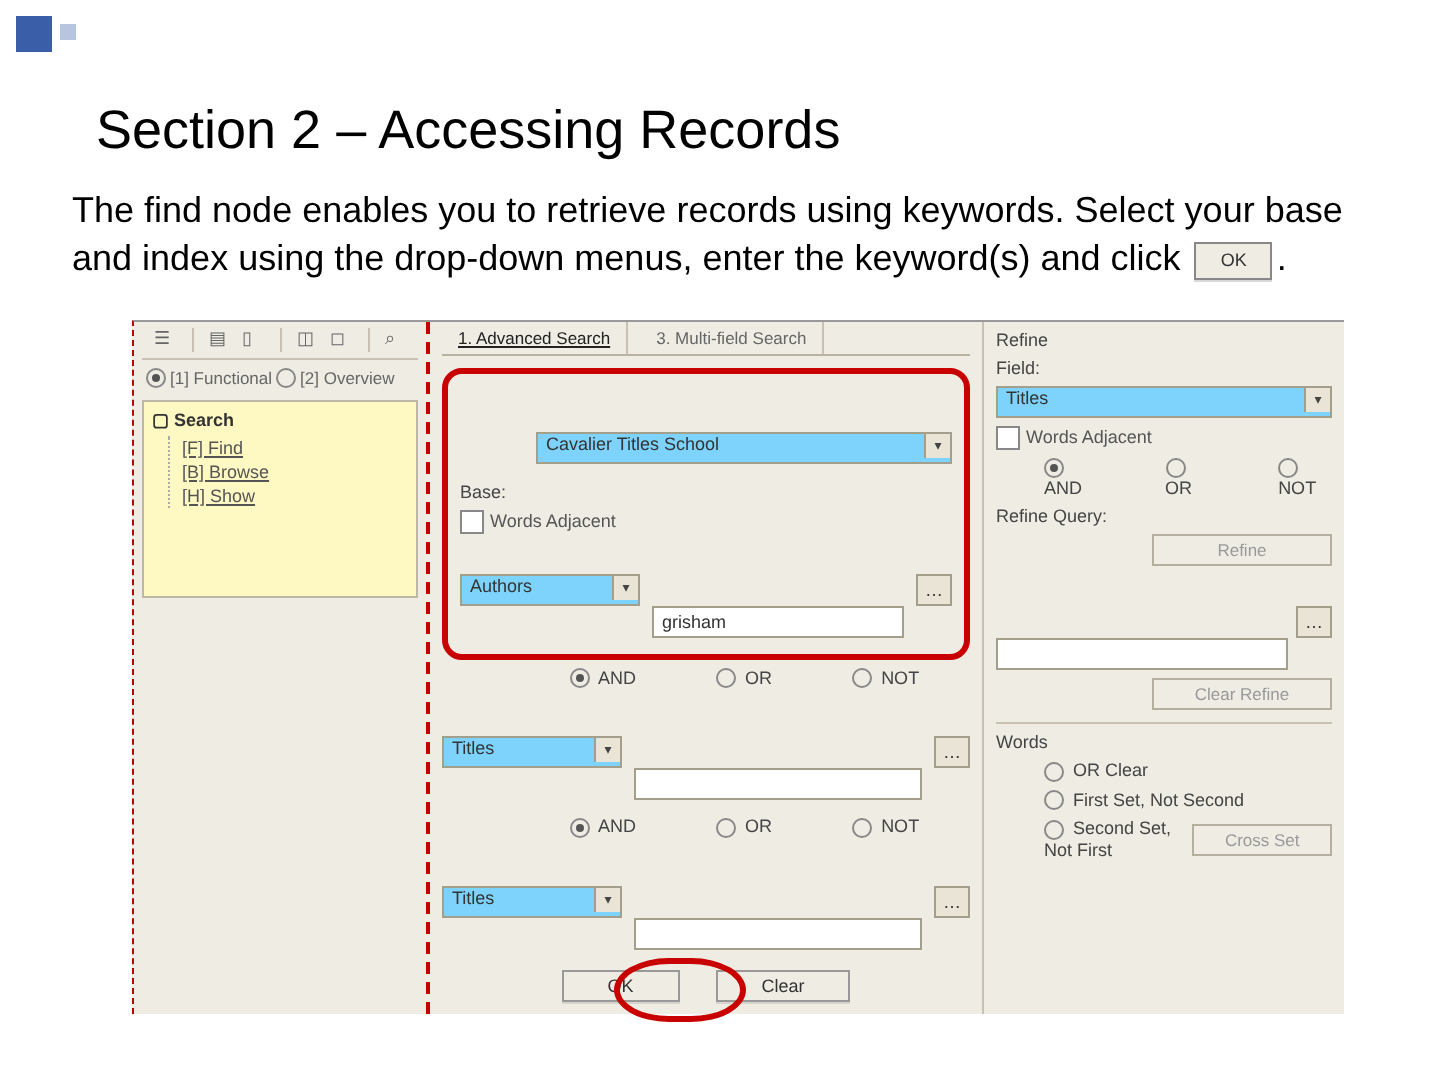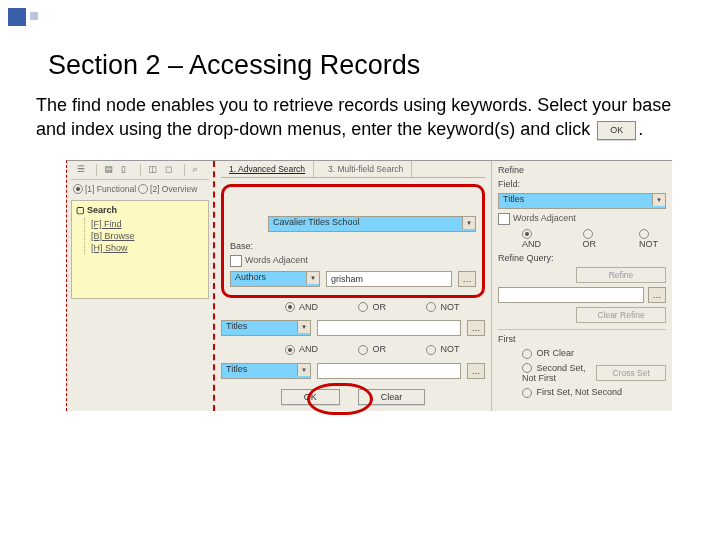--- a/index.html
+++ b/index.html
@@ -213,20 +213,21 @@
   .txt-input {
     background: #fff;
     border: 1px solid #a49e8d;
     height: 14px;
     padding: 0 4px;
     font-size: 9px;
     color: #333;
     flex: 1;
     display: flex;
     align-items: center;
+    margin-top: 32px;
   }
   .dots-btn {
     background: #e9e4d6;
     border: 1px solid #a49e8d;
     width: 16px;
     height: 14px;
     display: flex;
     align-items: center;
     justify-content: center;
     font-size: 9px;
@@ -442,27 +443,27 @@
       <div class="right-row">
         <div class="txt-input"></div>
         <div class="dots-btn">…</div>
       </div>
       <div class="right-row">
         <div class="right-btn">Clear Refine</div>
       </div>
 
       <div class="divider"></div>
 
-      <div class="grp-title">First</div>
+      <div class="grp-title">Words</div>
       <div class="right-row">
           <span class="radio-opt"><span class="radio-dot"></span> <span>OR Clear</span></span>
+        </div>
+      <div class="right-row">
+          <span class="radio-opt"><span class="radio-dot"></span> <span>First Set, Not Second</span></span>
         </div>
       <div class="right-row">
         <span class="radio-opt"><span class="radio-dot"></span> <span>Second Set, Not First</span></span>
         <div class="right-btn" style="margin-left:auto">Cross Set</div>
       </div>
-      <div class="right-row">
-          <span class="radio-opt"><span class="radio-dot"></span> <span>First Set, Not Second</span></span>
-        </div>
     </div>
 
   </div>
 </div>
 
 </body></html>

